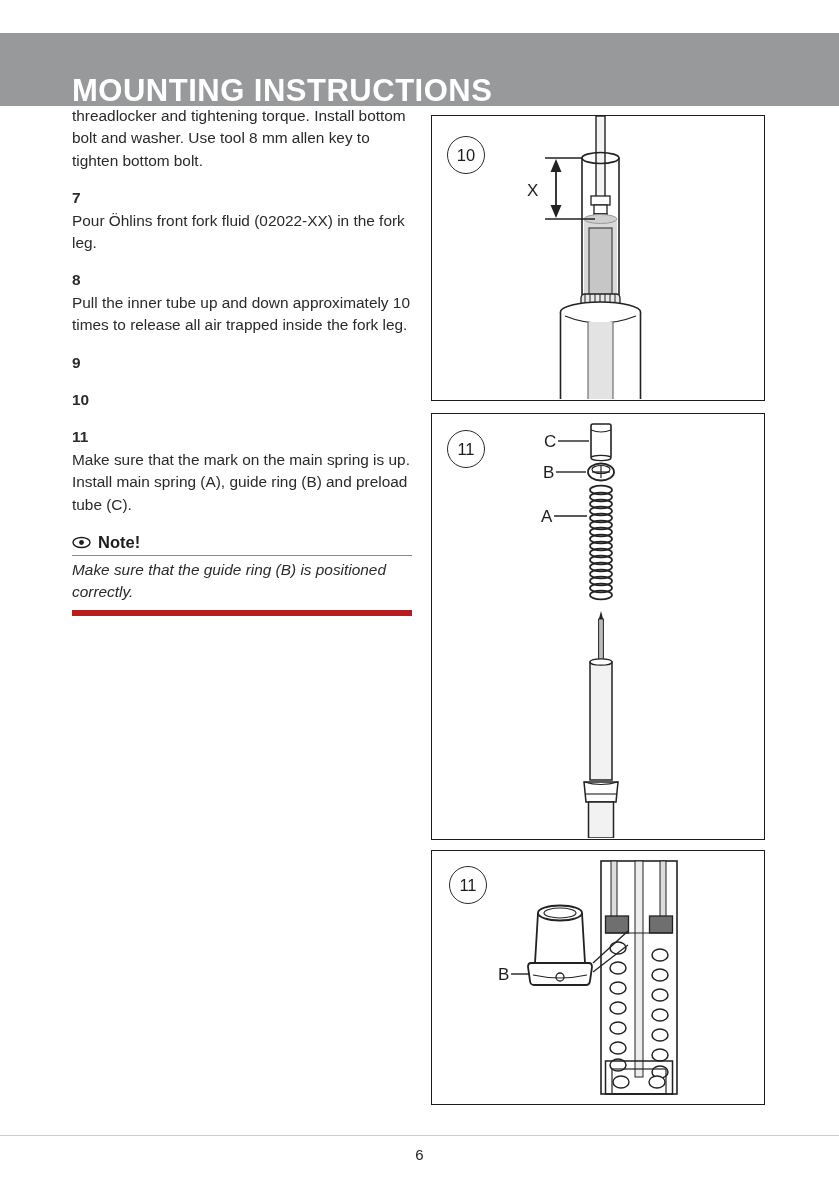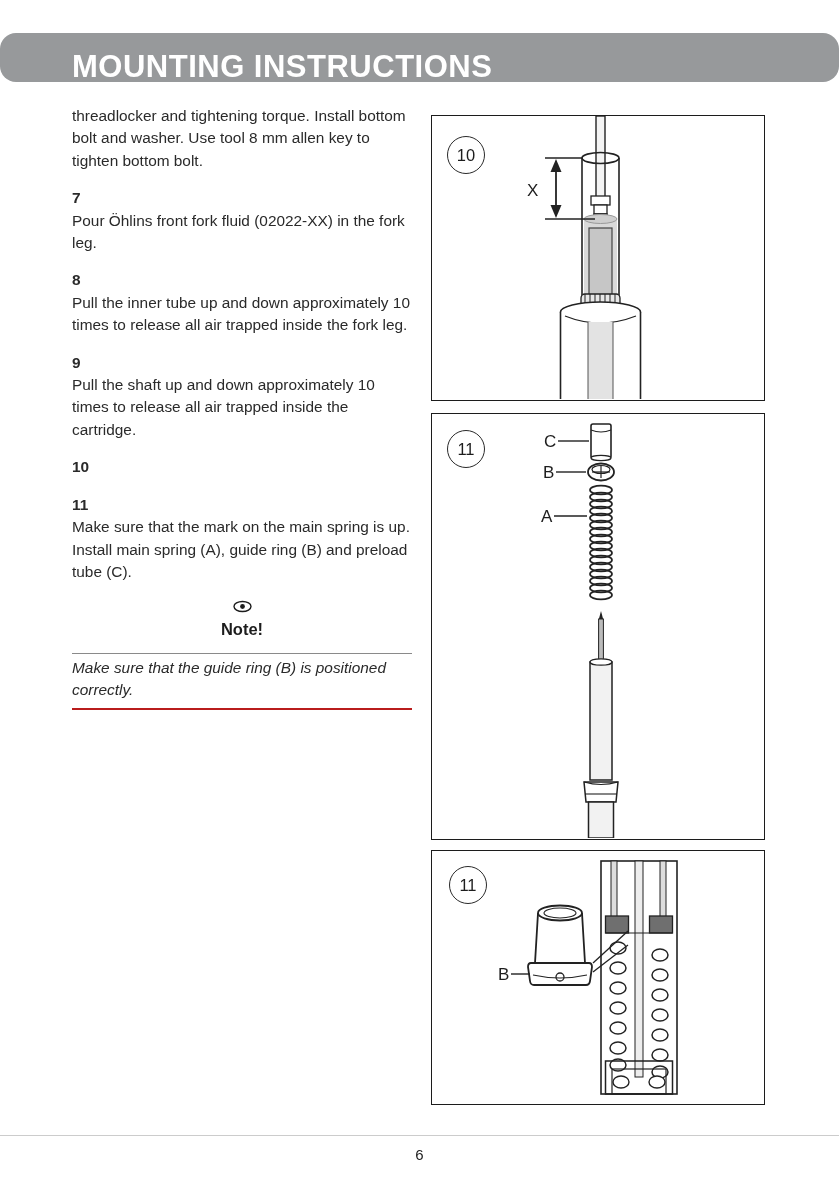--- a/index.html
+++ b/index.html
@@ -2,43 +2,43 @@
 <html><head>
 <meta charset="utf-8">
 <style>
   * { margin:0; padding:0; box-sizing:border-box; }
   html,body { background:#ffffff; }
   body { font-family:"Liberation Sans", sans-serif; color:#2a2a2a; }
   .page { position:relative; width:839px; height:1190px; background:#fff; overflow:hidden; }
 
   
   .header-band {
-    position:absolute; left:0; top:33px; width:839px; height:49px;
-    background:#97999b; display:flex; align-items:flex-end;border-radius:16px;
+    position:absolute; left:0; top:33px; width:839px; height:73px;
+    background:#97999b; display:flex; align-items:flex-end;
   }
   .header-title {
     margin-left:72px; color:#ffffff; font-weight:bold; font-size:31px;
     line-height:0.92; letter-spacing:0.5px;
   }
 
   
   .text-col { position:absolute; left:72px; top:105px; width:340px; }
   .body-text { font-size:15.4px; line-height:22.4px; color:#2a2a2a; }
   .step { margin-top:15px; }
   .step-num { font-size:15.4px; line-height:22.4px; font-weight:bold; }
 
   .note-block { margin-top:17px; }
   .note-head {
     display:flex; align-items:center; gap:7px;
-    border-bottom:1px solid #8a8a8a; padding-bottom:14px;flex-direction:column;
+    border-bottom:1px solid #8a8a8a; padding-bottom:3px;
   }
   .note-title { font-size:16.5px; font-weight:bold; color:#1d1d1d; }
   .note-text {
     font-size:15.4px; line-height:21.5px; font-style:italic;
-    padding:3px 0 8px 0; border-bottom:2px solid #b91c1c;
+    padding:3px 0 8px 0; border-bottom:6px solid #b91c1c;
   }
 
   
   .figure { position:absolute; border:1.5px solid #1c1c1c; background:#fff; }
   .fig-1 { left:431px; top:115px; width:334px; height:286px; }
   .fig-2 { left:431px; top:413px; width:334px; height:427px; }
   .fig-3 { left:431px; top:850px; width:334px; height:255px; }
   .fig-badge {
     position:absolute; width:38px; height:38px; border:1.5px solid #2a2a2a;
     border-radius:50%; display:flex; align-items:center; justify-content:center;
@@ -72,21 +72,20 @@
       <p class="body-text">Pour Öhlins front fork fluid (02022-XX) in the fork leg.</p>
     </div>
 
     <div class="step">
       <div class="step-num">8</div>
       <p class="body-text">Pull the inner tube up and down approximately 10 times to release all air trapped inside the fork leg.</p>
     </div>
 
     <div class="step">
       <div class="step-num">9</div>
-      <p class="body-text">Pull the shaft up and down approximately 10 times to release all air trapped inside the cartridge.</p>
     </div>
 
     <div class="step">
       <div class="step-num">10</div>
     </div>
 
     <div class="step">
       <div class="step-num">11</div>
       <p class="body-text">Make sure that the mark on the main spring is up. Install main spring (A), guide ring (B) and preload tube (C).</p>
     </div>

